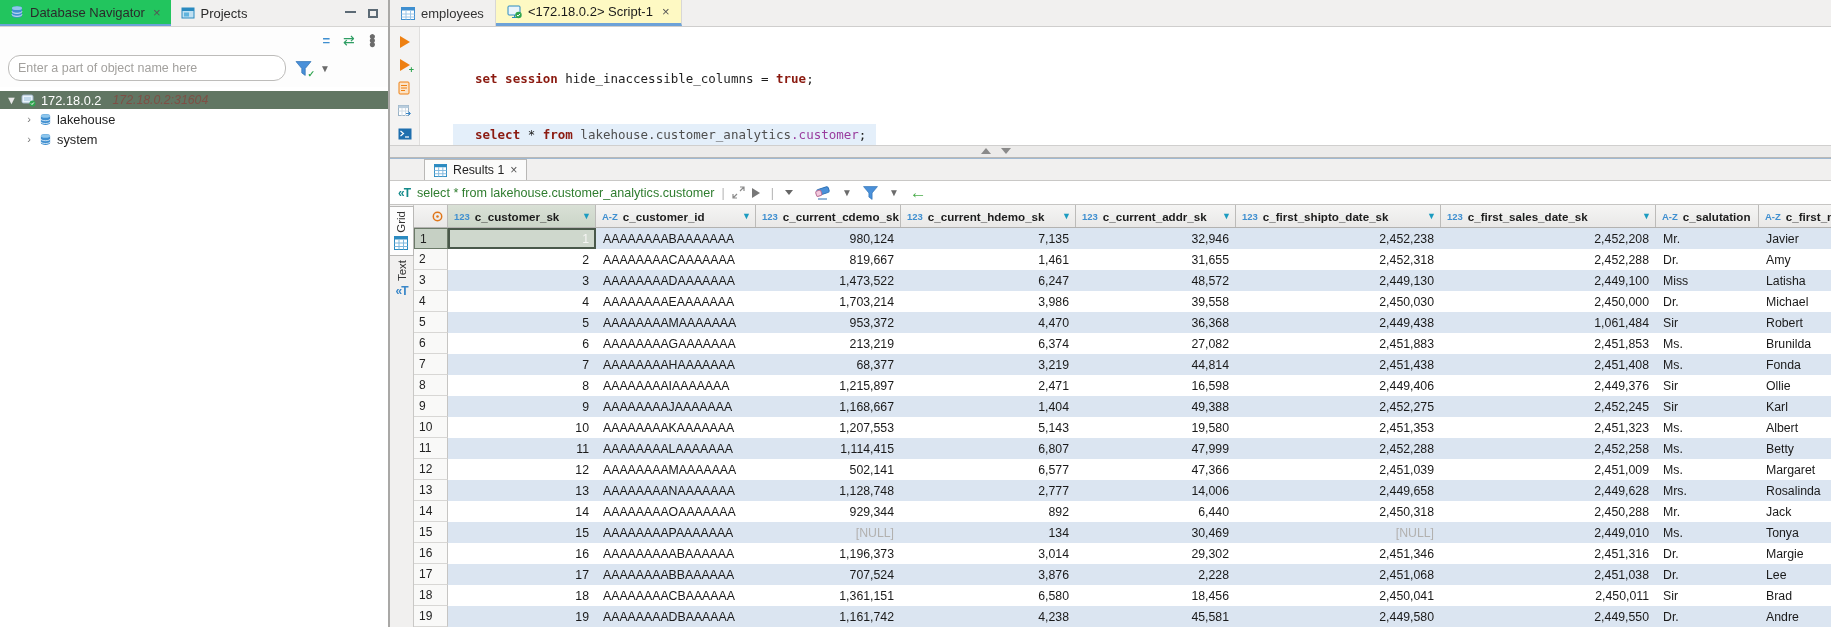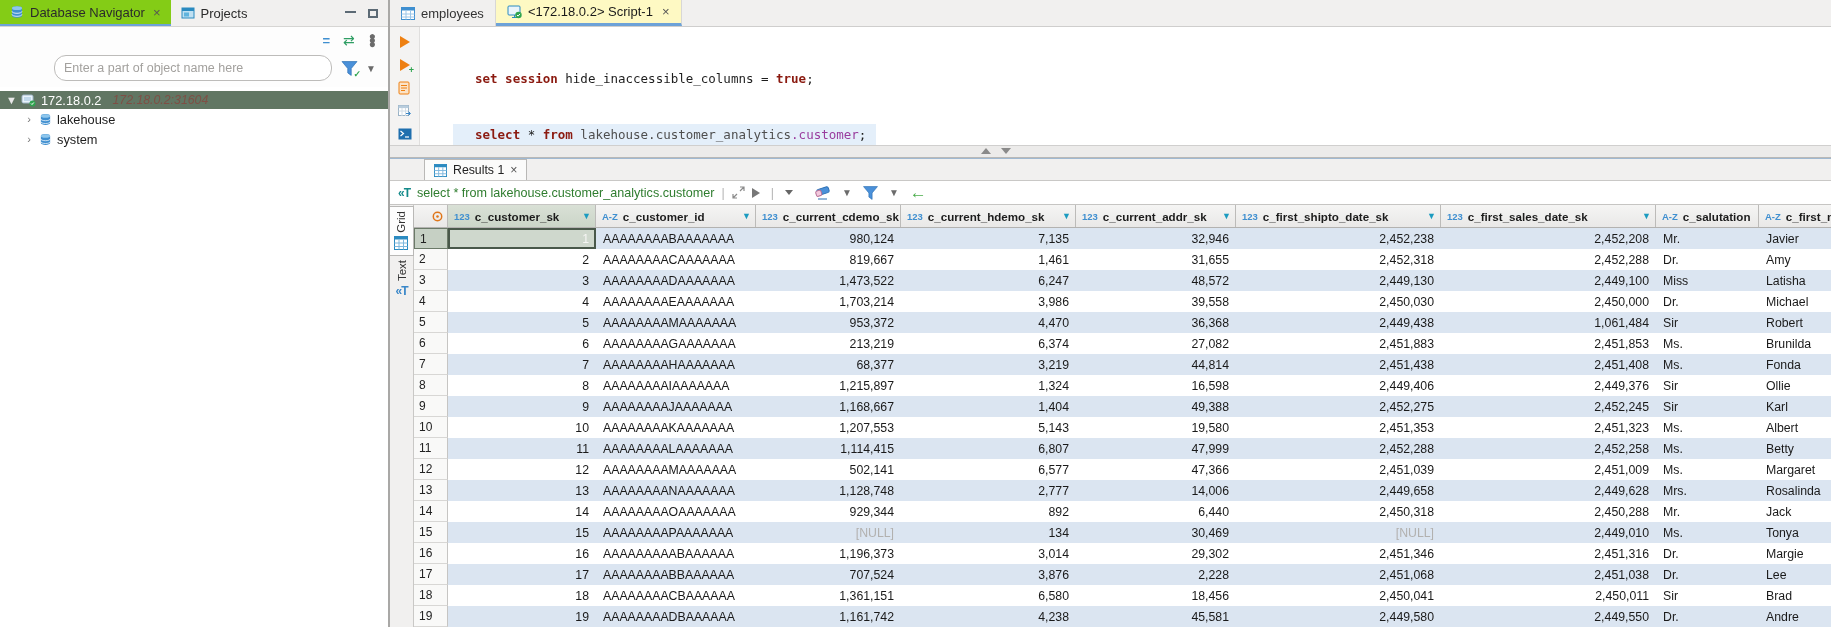--- a/index.html
+++ b/index.html
@@ -4,33 +4,33 @@
 <style>
   * { margin:0; padding:0; box-sizing:border-box; }
   html,body { width:1831px; height:627px; overflow:hidden; }
   body { font-family:"Liberation Sans", sans-serif; font-size:12.5px; color:#1d1d1d; background:#f1f0ef; }
   .app { display:flex; width:1831px; height:627px; }
 
   
   .left-panel { width:390px; flex:0 0 390px; background:#fff; border-right:2px solid #a9a8a6; display:flex; flex-direction:column; }
   .panel-tabbar { height:27px; background:#f1f0ef; display:flex; align-items:stretch; border-bottom:1px solid #d6d5d3; }
   .ptab { display:flex; align-items:center; gap:6px; padding:0 10px; font-size:13px; color:#2b2b2b; }
-  .ptab.active { background:#84cc16; border-bottom:2px solid #6da2d8; }
+  .ptab.active { background:#22c55e; border-bottom:2px solid #6da2d8; }
   .ptab .close { color:#555; font-size:13px; margin-left:2px; cursor:pointer; }
   .winbtns { margin-left:auto; display:flex; align-items:center; gap:12px; padding-right:10px; }
   .minbar { width:11px; height:3px; border-bottom:2px solid #5c6a75; margin-top:-4px; }
   .maxbox { width:10px; height:9px; border:2px solid #5c6a75; }
 
   .panel-toolbar { height:26px; display:flex; align-items:center; justify-content:flex-end; gap:14px; padding:0 12px; background:#fdfdfd; }
   .collapse-ico { color:#3f8fd0; font-weight:bold; font-size:13px; letter-spacing:-1px; }
   .link-ico { font-size:14px; color:#2f9e64; }
   .dots-ico { color:#6b6b6b; font-size:12px; letter-spacing:0; line-height:4px; text-align:center; }
 
   .search-row { display:flex; align-items:center; gap:8px; padding:2px 8px 6px 8px; background:#fdfdfd; }
-  .search-input { width:278px; height:26px; border:1px solid #bdbcba; border-radius:12px; padding:0 9px; font-size:12.5px; color:#333; font-family:"Liberation Sans",sans-serif; background:#fff;margin-left:46px; }
+  .search-input { width:278px; height:26px; border:1px solid #bdbcba; border-radius:12px; padding:0 9px; font-size:12.5px; color:#333; font-family:"Liberation Sans",sans-serif; background:#fff; }
   .search-input::placeholder { color:#a3a19e; }
   .funnel-wrap { position:relative; width:18px; height:16px; }
   .funnel-check { position:absolute; right:-3px; bottom:-3px; color:#2fa44f; font-size:9px; font-weight:bold; }
   .chev { color:#6b6b6b; font-size:10px; }
 
   .tree { padding-top:4px; background:#fff; flex:1; }
   .tree-row { height:20px; display:flex; align-items:center; gap:5px; padding-left:6px; font-size:12.8px; }
   .tree-row.selected { background:#617663; color:#fff; height:18px; }
   .tree-row.child { padding-left:24px; }
   .tree-chev { width:10px; color:#777; font-size:11px; text-align:center; }
@@ -465,21 +465,21 @@
                 <div class="g-cell num" style="width: 205px;">2,451,438</div>
                 <div class="g-cell num" style="width: 215px;">2,451,408</div>
                 <div class="g-cell" style="width: 103px;">Ms.</div>
                 <div class="g-cell" style="width: 130px;">Fonda</div>
               </div>
               <div class="g-row">
                 <div class="rownum">8</div>
                 <div class="g-cell num" style="width: 148px;">8</div>
                 <div class="g-cell" style="width: 160px;">AAAAAAAAIAAAAAAA</div>
                 <div class="g-cell num" style="width: 145px;">1,215,897</div>
-                <div class="g-cell num" style="width: 175px;">1,324</div>
+                <div class="g-cell num" style="width: 175px;">2,471</div>
                 <div class="g-cell num" style="width: 160px;">16,598</div>
                 <div class="g-cell num" style="width: 205px;">2,449,406</div>
                 <div class="g-cell num" style="width: 215px;">2,449,376</div>
                 <div class="g-cell" style="width: 103px;">Sir</div>
                 <div class="g-cell" style="width: 130px;">Ollie</div>
               </div>
               <div class="g-row alt">
                 <div class="rownum">9</div>
                 <div class="g-cell num" style="width: 148px;">9</div>
                 <div class="g-cell" style="width: 160px;">AAAAAAAAJAAAAAAA</div>

